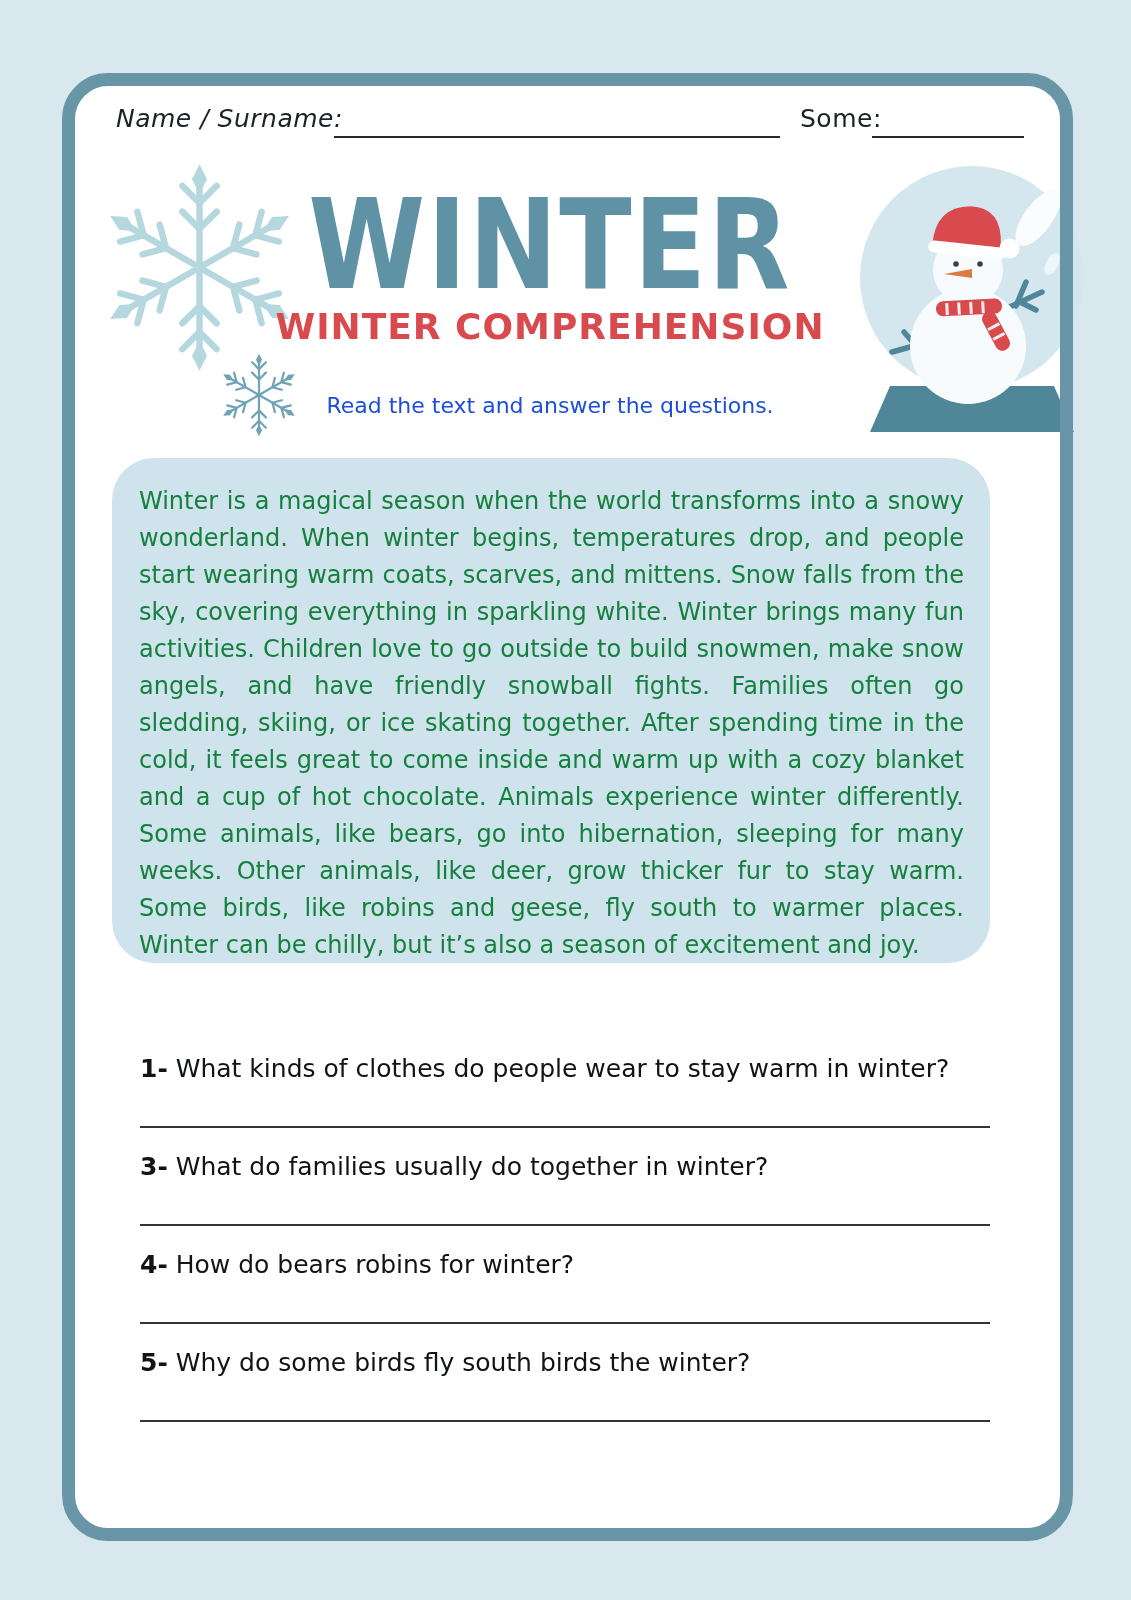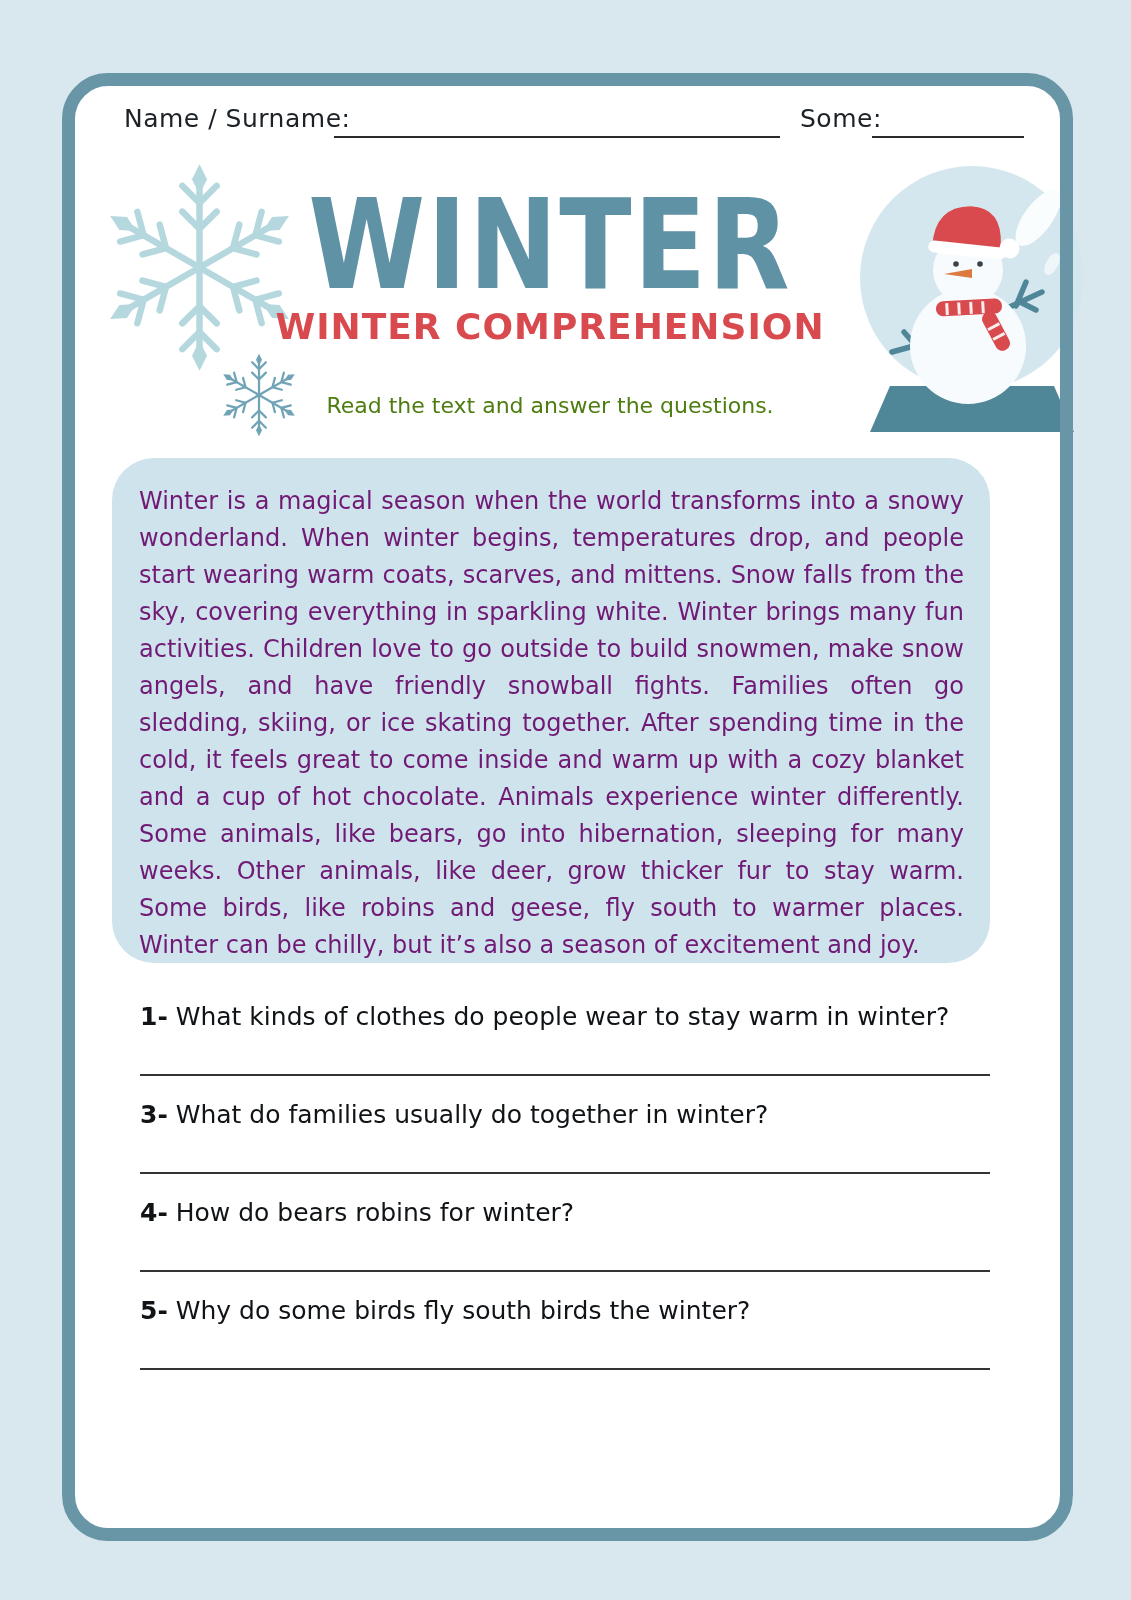--- a/index.html
+++ b/index.html
@@ -19,58 +19,58 @@
   }
   .card-border{
     position:absolute;left:62px;top:73px;width:1011px;height:1468px;
     border:13px solid #6996a6;border-radius:46px;z-index:4;
     box-sizing:border-box;pointer-events:none;
   }
   .content{position:absolute;left:0;top:0;width:1131px;height:1600px;z-index:3;}
 
   
   .hdr-label{position:absolute;font-size:25px;color:#1c2227;letter-spacing:.5px;}
-  .name-label{left:124px;top:104px;}
+  .name-label{left:116px;top:104px;font-style:italic;}
   .date-label{left:800px;top:104px;}
   .write-line{position:absolute;border-bottom:2.5px solid #2a2a2a;height:0;}
   .name-line{left:334px;top:136px;width:446px;}
   .date-line{left:872px;top:136px;width:152px;}
 
   
   .title{
     position:absolute;left:70px;top:183px;width:960px;text-align:center;
     font-size:106px;font-weight:bold;color:#5e92a4;letter-spacing:2px;
     line-height:1;transform:scaleY(1.18);transform-origin:top center;
   }
   .subtitle{
     position:absolute;left:70px;top:306px;width:960px;text-align:center;
     font-size:36px;font-weight:bold;color:#d84a4e;letter-spacing:1px;
   }
   .instruction{
     position:absolute;left:70px;top:393px;width:960px;text-align:center;
-    font-size:22px;color:#4d7c0f;
+    font-size:22px;color:#1d4ed8;
   }
 
   
   .flake-big{position:absolute;left:92px;top:160px;width:215px;height:215px;}
   .flake-small{position:absolute;left:216px;top:352px;width:86px;height:86px;}
   .globe{position:absolute;left:846px;top:160px;width:252px;height:276px;z-index:2;}
 
   
   .passage-box{
     position:absolute;left:112px;top:458px;width:878px;height:505px;
     background:#cfe3ec;border-radius:42px;box-sizing:border-box;
     padding:25px 26px 0 27px;
   }
   .passage-text{
-    font-size:24px;line-height:37px;color:#701a75;text-align:justify;
-  }
-
-  
-  .questions{position:absolute;left:140px;top:1000px;width:850px;text-align:right;}
+    font-size:24px;line-height:37px;color:#15803d;text-align:justify;
+  }
+
+  
+  .questions{position:absolute;left:140px;top:1052px;width:850px;text-align:right;}
   .q-block{position:relative;height:98px;}
   .q-text{position:absolute;left:0;top:0;font-size:25px;color:#101417;line-height:34px;}
   .q-num{font-weight:bold;}
   .answer-line{position:absolute;left:0;top:74px;width:850px;border-top:2.5px solid #333333;}
 </style>
 </head>
 <body>
 
 <div class="page">
 

